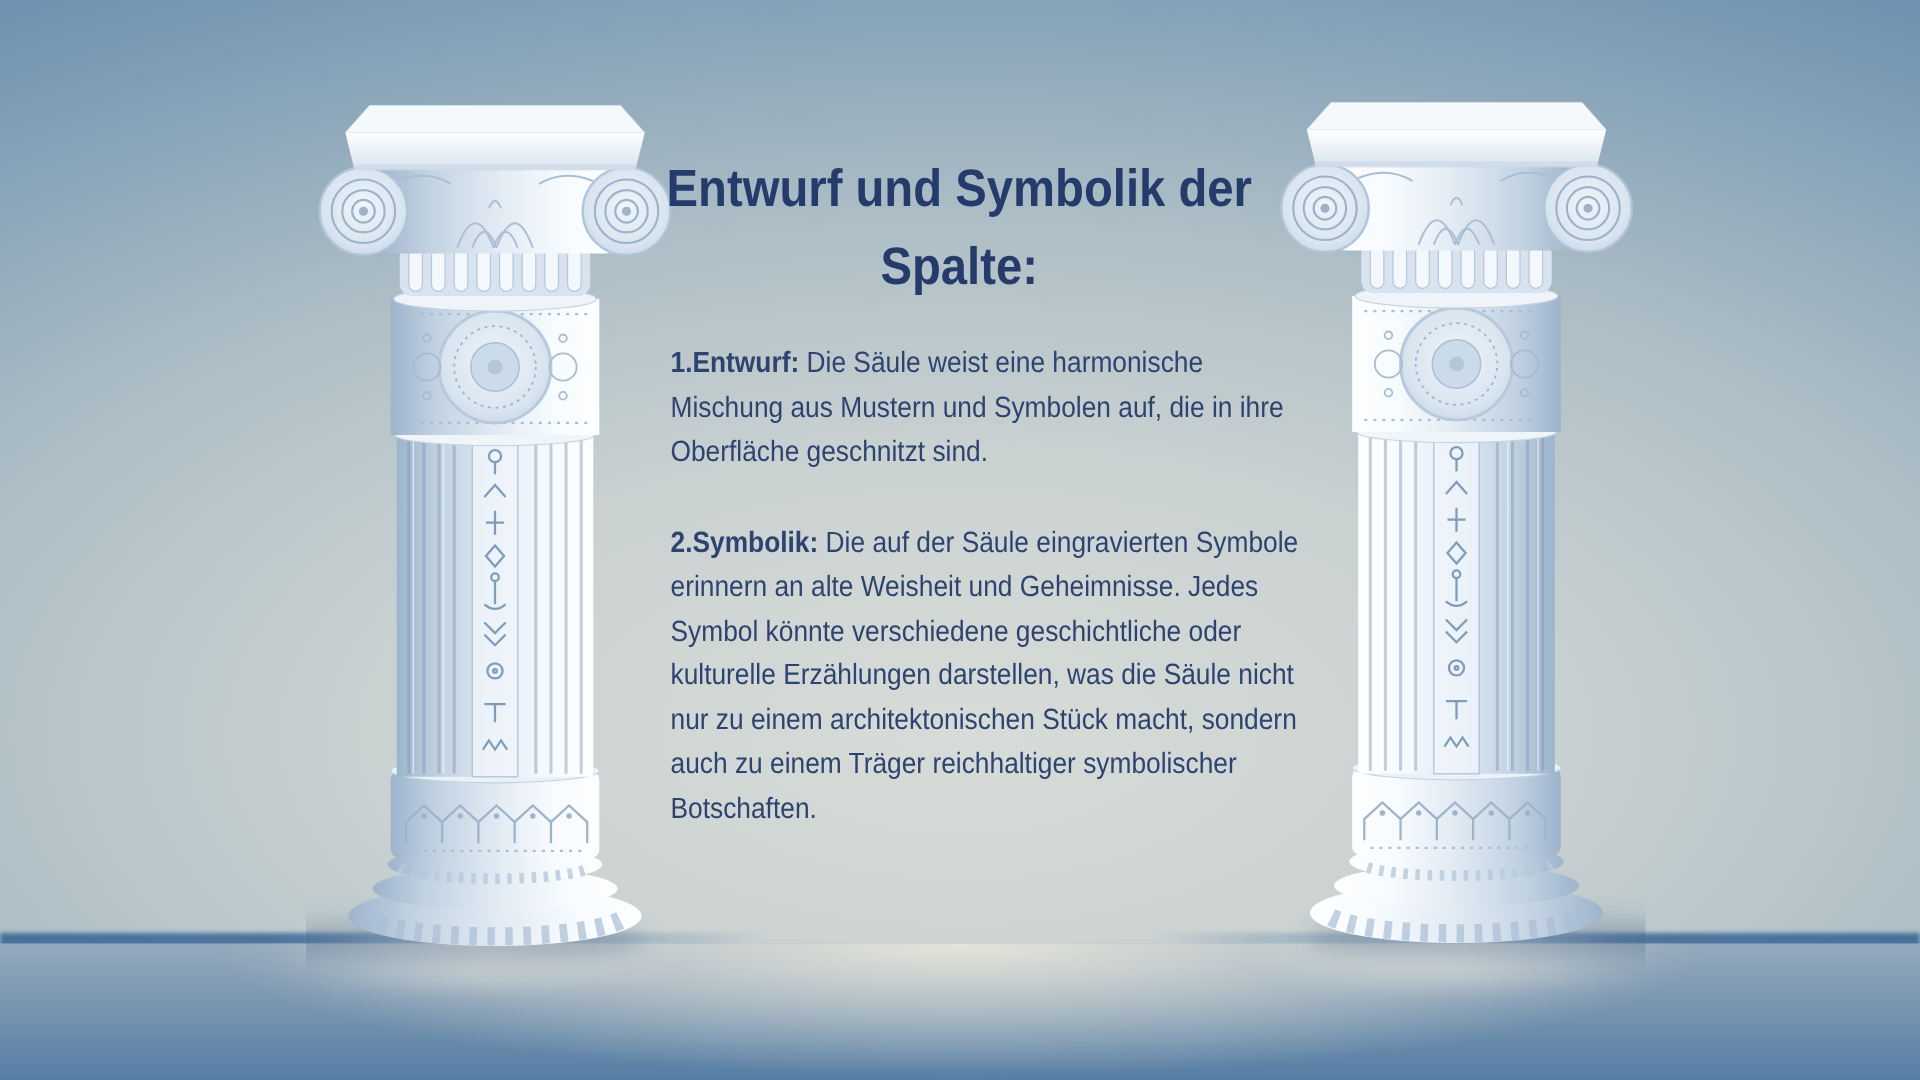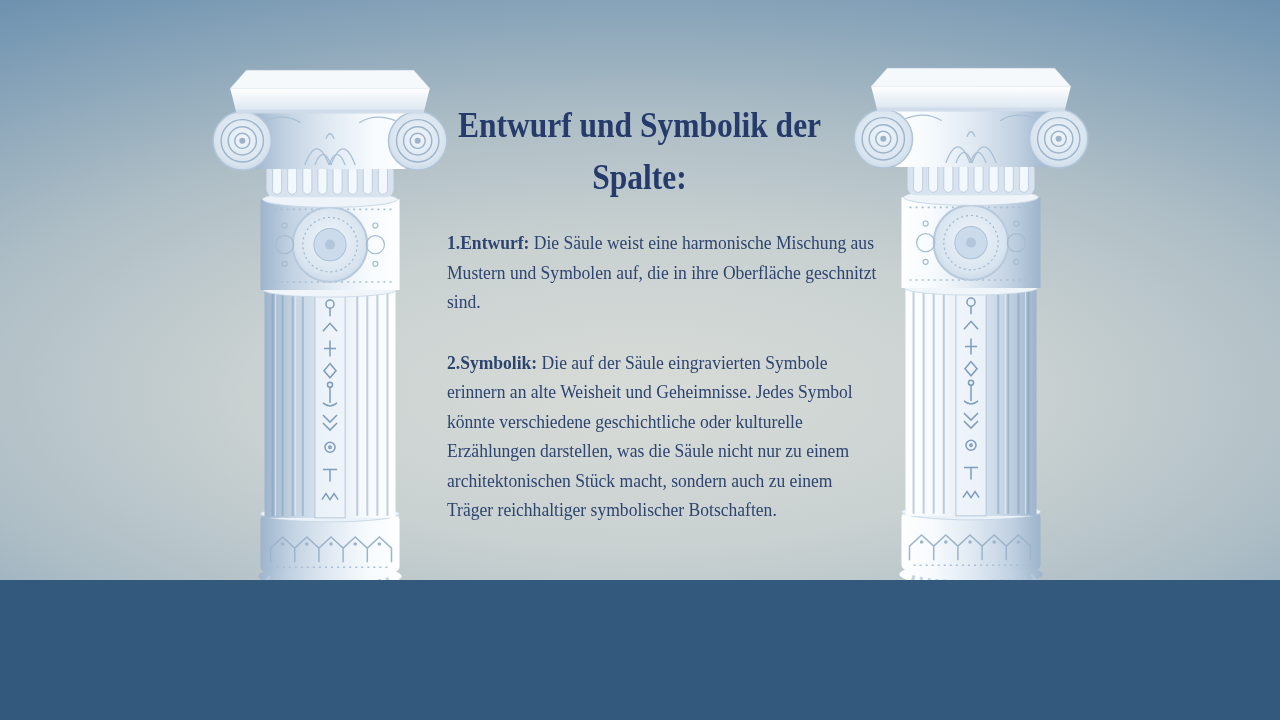--- a/index.html
+++ b/index.html
@@ -1,18 +1,18 @@
 <!DOCTYPE html>
 <html><head>
 <meta charset="utf-8">
 <style>
   html,body{margin:0;padding:0;background:#33597d;}
   .stage{
-    position:relative;width:1280px;height:580px;overflow:hidden;
-    font-family:Liberation Serif, serif;
+    position:relative;width:1280px;height:720px;overflow:hidden;
+    font-family:Liberation Sans, sans-serif;
   }
   
   .wall{
     position:absolute;inset:0;
     background:radial-gradient(110% 95% at 50% 68%,
       #d8dcd8 0%, #c9d1d1 28%, #aebec6 50%, #7f9eb6 75%, #517da5 100%);
   }
   .horizon{
     position:absolute;left:0;right:0;top:622px;height:9px;
     background:linear-gradient(90deg,

